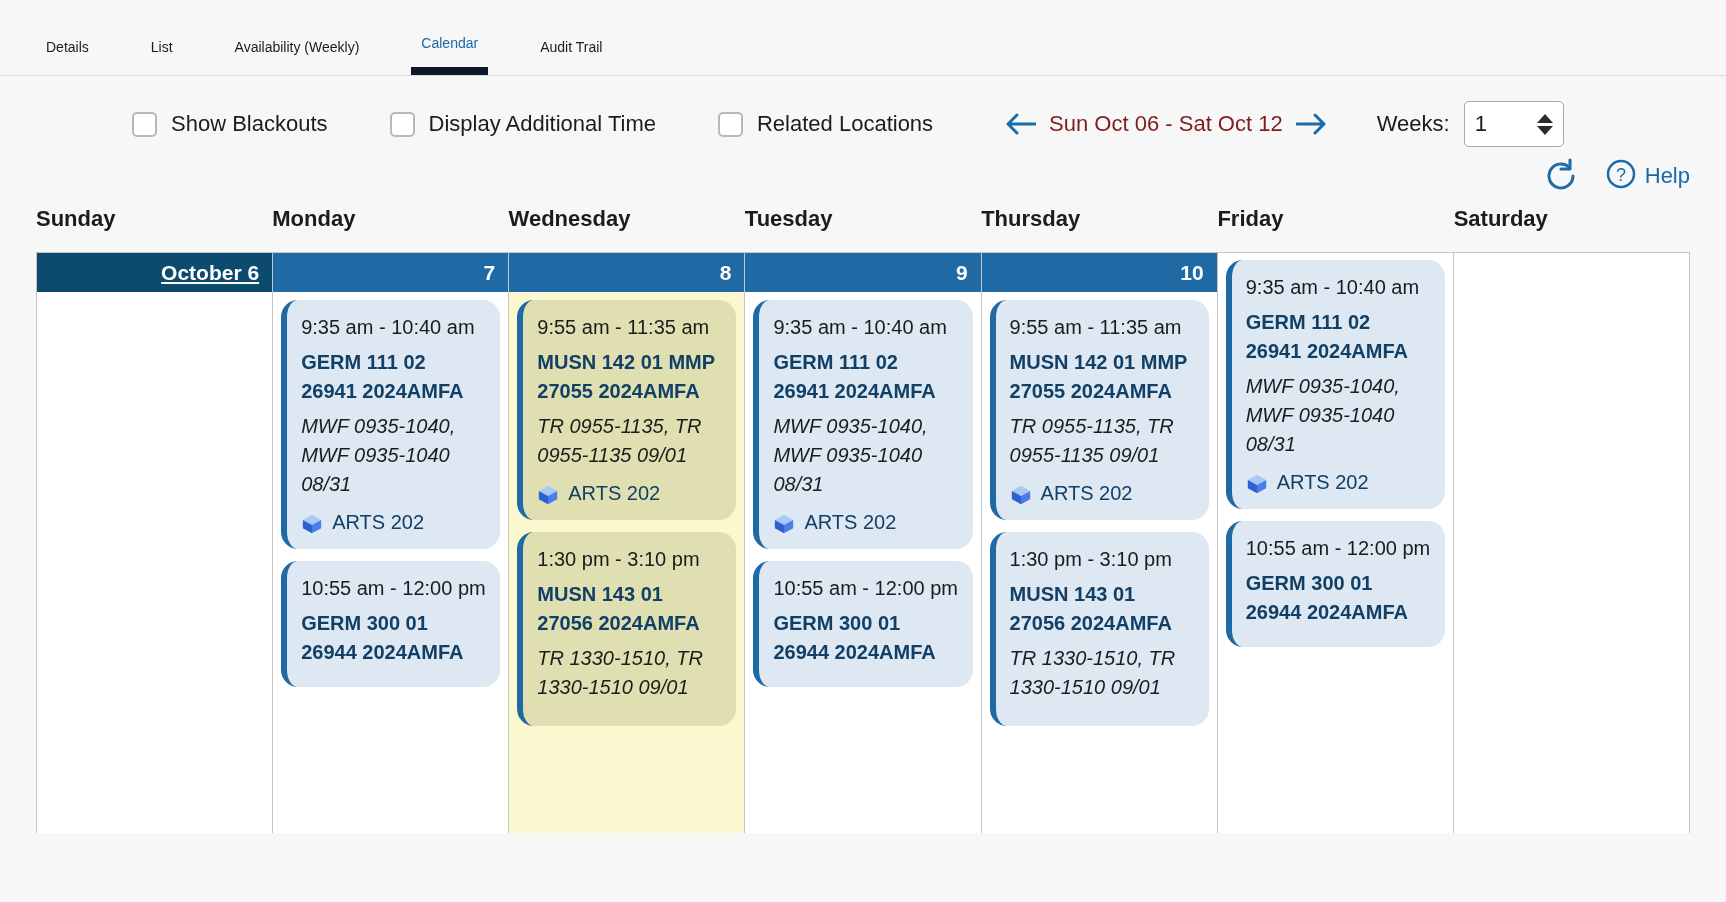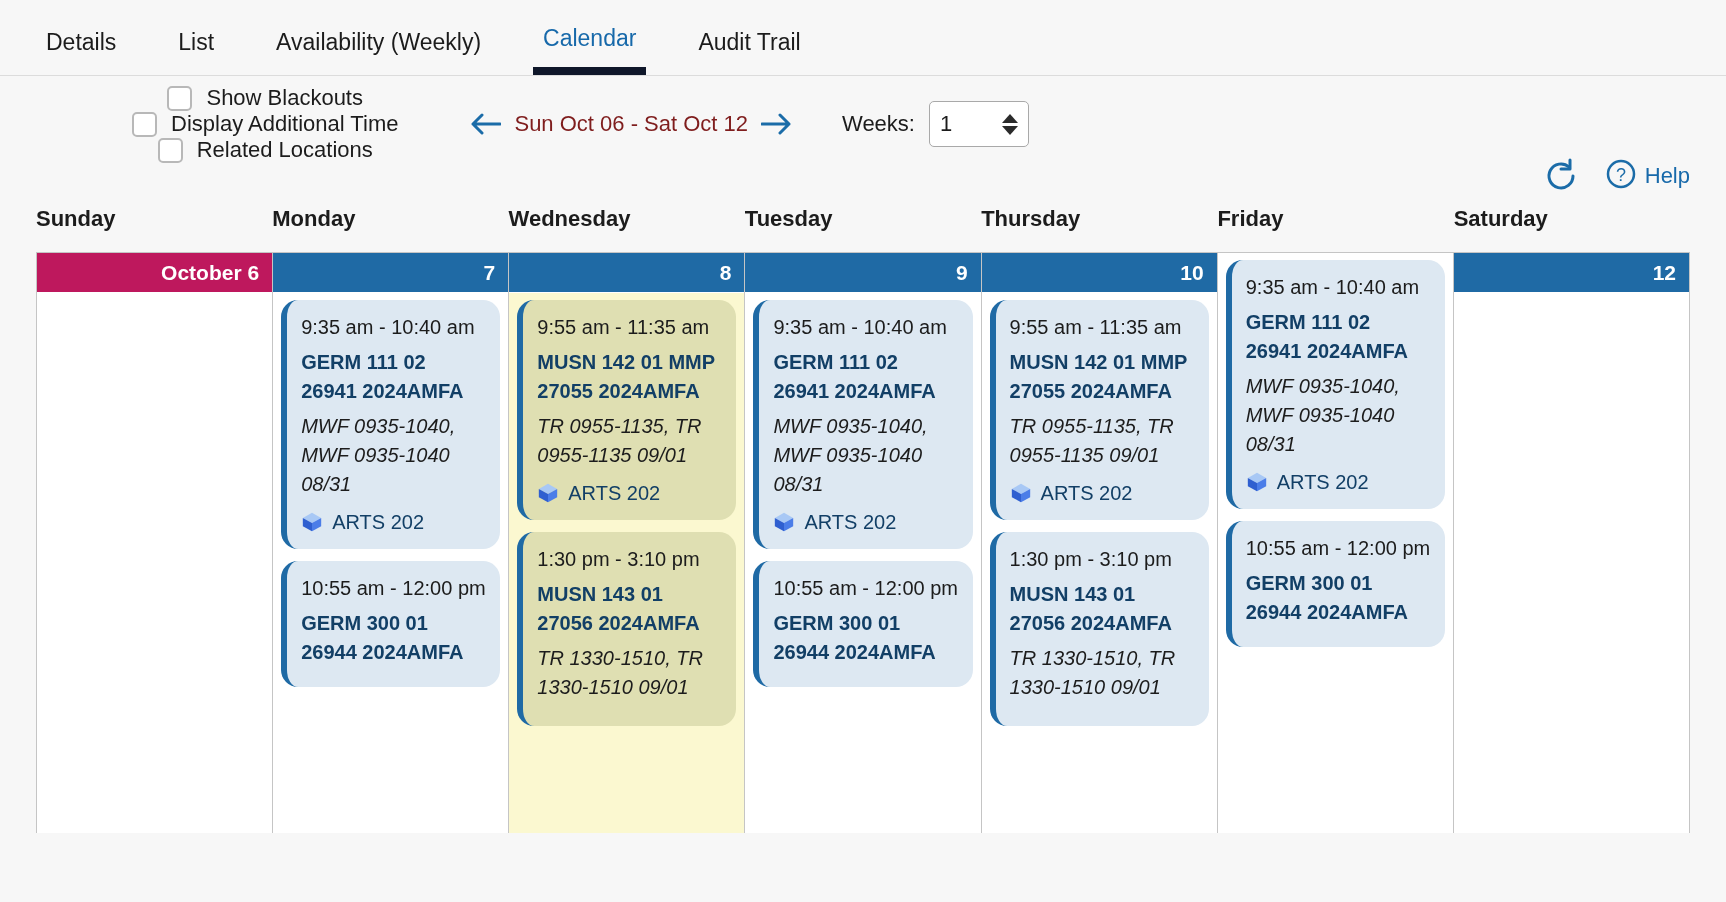--- a/index.html
+++ b/index.html
@@ -12,21 +12,21 @@
   
   .tabbar {
     display: flex;
     align-items: flex-end;
     padding: 0 36px;
     height: 76px;
     border-bottom: 1px solid #dcdcdc;
     background: #f7f7f7;
   }
   .tab {
-    font-size: 23px;
+    font-size: 14px;
     color: #1c1c1c;
     padding: 0 10px 17px 10px;
     margin-right: 42px;
     cursor: pointer;
     white-space: nowrap;
     border-bottom: 4px solid transparent;
     line-height: 1;
   }
   .tab:last-child { margin-right: 0; }
   .tab.active {
@@ -126,22 +126,23 @@
     color: #ffffff;
     font-size: 21px;
     font-weight: bold;
     display: flex;
     align-items: center;
     justify-content: flex-end;
     padding: 0 13px;
     border-bottom: 1px solid #ffffff;
   }
   .datehdr.first {
-    background: #be185d;
+    background: #0c4a6e;
     justify-content: flex-end;
+    text-decoration: underline;
   }
   .col-body {
     padding: 7px 0 0 0;
     height: 540px;
     overflow: hidden;
   }
   .event {
     background: #dde8f2;
     border-left: 6px solid #1f6aa5;
     border-radius: 17px;
@@ -166,40 +167,40 @@
     font-size: 20px;
     font-style: italic;
     color: #1c1c1c;
     line-height: 1.45;
     margin-bottom: 10px;
   }
   .ev-loc {
     font-size: 20px;
     color: #123f66;
     display: flex;
-    align-items: center;
+    align-items: flex-end;
     gap: 9px;
     line-height: 1.3;
   }
   .cube { flex: none; }
 </style>
 </head>
 <body>
 
 <div class="tabbar" id="tabbar">
     <div class="tab">Details</div>
     <div class="tab">List</div>
     <div class="tab">Availability (Weekly)</div>
     <div class="tab active">Calendar</div>
     <div class="tab">Audit Trail</div>
   </div>
 
 <div class="toolbar">
   <div class="toolrow">
-    <div id="checkboxes" style="display:flex;align-items:center;margin-left:96px;flex-direction:column;">
+    <div id="checkboxes" style="display:flex;align-items:center;margin-left:96px;">
         <label class="chk-wrap">
           <span class="chk"></span>
           <span class="chk-label">Show Blackouts</span>
         </label>
         <label class="chk-wrap">
           <span class="chk"></span>
           <span class="chk-label">Display Additional Time</span>
         </label>
         <label class="chk-wrap">
           <span class="chk"></span>
@@ -370,17 +371,16 @@
               <span>ARTS 202</span>
             </div>
           </div>
           <div class="event">
             <div class="ev-time">10:55 am - 12:00 pm</div>
             <div class="ev-title">GERM 300 01 26944 2024AMFA</div>
           </div>
         </div>
       </div>
       <div class="col">
-        <div class="datehdr">12</div>
         <div class="col-body"></div>
       </div>
     </div>
 </div>
 
 </body></html>

